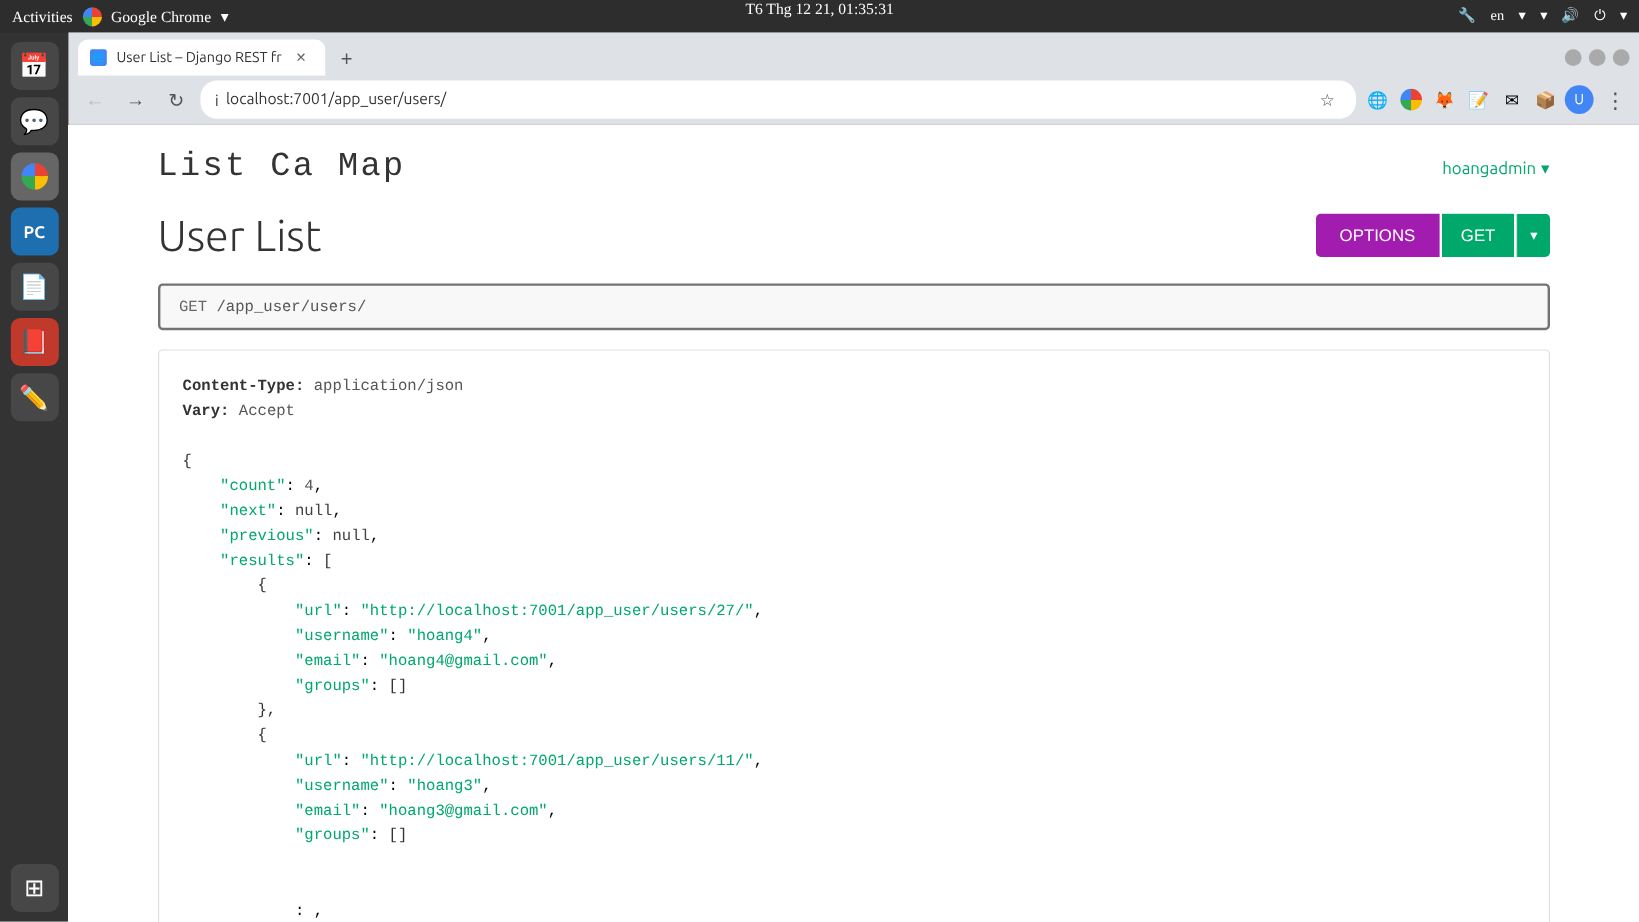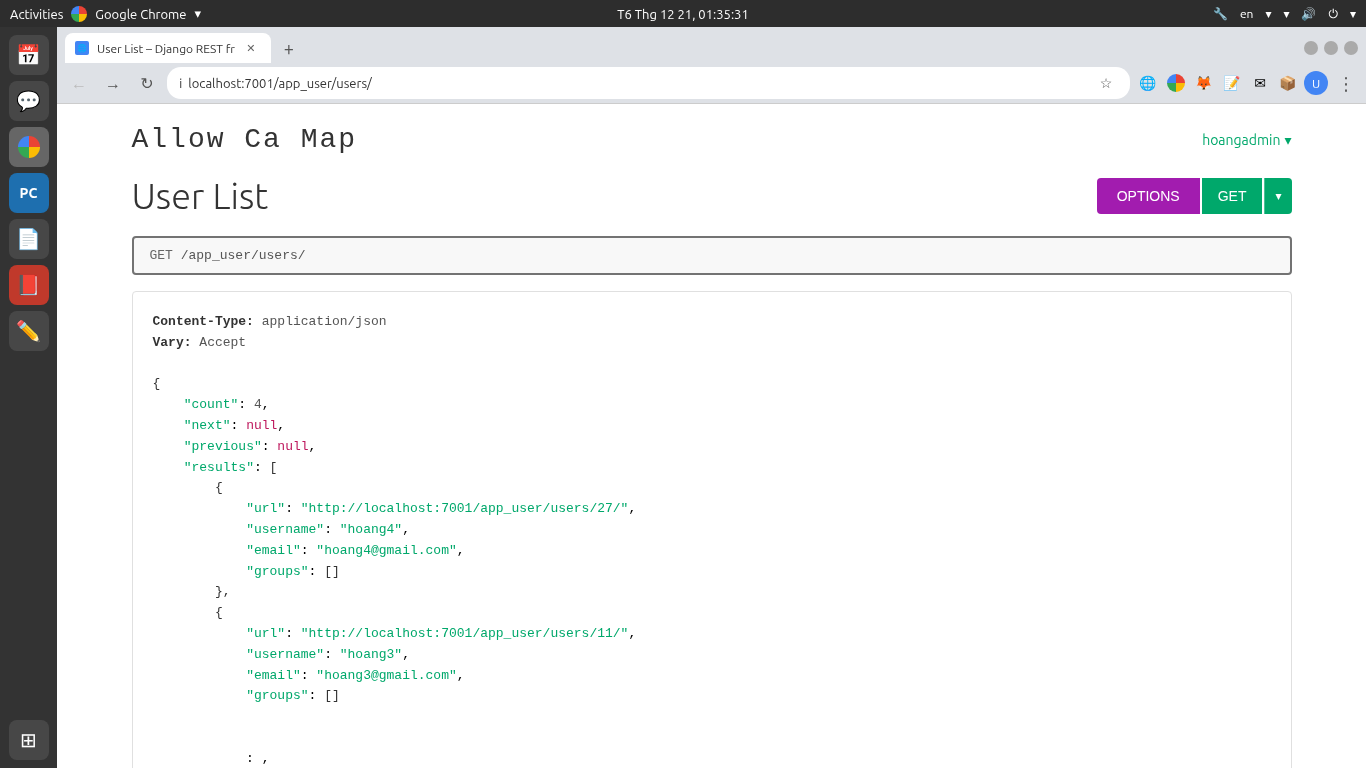--- a/index.html
+++ b/index.html
@@ -3,28 +3,28 @@
   <meta charset="utf-8">
   <style>
     * { margin: 0; padding: 0; box-sizing: border-box; }
     body { font-family: 'Ubuntu', Arial, sans-serif; background: #f5f5f5; font-size: 14px; }
 
     
     .os-topbar {
       height: 27px;
       background: #2d2d2d;
       display: flex;
-      align-items: center;
       justify-content: space-between;
       padding: 0 10px;
       color: #fff;
       font-size: 13px;
       position: fixed;
       top: 0; left: 0; right: 0;
       z-index: 1000;
+      font-family: Liberation Serif, serif;
     }
     .os-topbar-left { display: flex; align-items: center; gap: 8px; }
     .os-topbar-center { position: absolute; left: 50%; transform: translateX(-50%); }
     .os-topbar-right { display: flex; align-items: center; gap: 12px; font-size: 12px; }
     .activities-btn { font-size: 13px; color: #fff; }
     .chrome-icon { width: 16px; height: 16px; border-radius: 50%; background: conic-gradient(#ea4335 0deg 90deg, #fbbc04 90deg 180deg, #34a853 180deg 270deg, #4285f4 270deg 360deg); display: inline-block; }
 
     
     .dock {
       position: fixed;
@@ -239,21 +239,21 @@
     .http-status { color: #333; font-weight: bold; }
     .http-allow-label { color: #333; font-weight: bold; }
     .http-allow-value { color: #d9534f; }
     .http-header-label { color: #333; font-weight: bold; }
     .http-header-value { color: #555; }
 
     .json-brace { color: #333; }
     .json-key { color: #00a86b; }
     .json-string { color: #00a86b; }
     .json-number { color: #555; }
-    .json-null { color: #be185d; font-family: Liberation Mono, monospace; }
+    .json-null { color: #404040; font-family: Liberation Mono, monospace; }
     .json-bracket { color: #333; }
 
     
     .page-content::-webkit-scrollbar { width: 8px; }
     .page-content::-webkit-scrollbar-track { background: #f1f1f1; }
     .page-content::-webkit-scrollbar-thumb { background: #ccc; border-radius: 4px; }
   </style>
 </head>
 <body>
 
@@ -329,21 +329,21 @@
         <div class="ext-icon" style="background:#4285f4;border-radius:50%;color:white;font-size:12px;">U</div>
       </div>
       <div class="menu-btn">⋮</div>
     </div>
   </div>
 
   <div class="page-content">
     <div class="drf-container">
 
       <div class="drf-header">
-        <div class="drf-logo">Allow Ca Map</div>
+        <div class="drf-logo">List Ca Map</div>
         <div class="drf-user">
           <span>hoangadmin</span>
           <span>▾</span>
         </div>
       </div>
 
 
       <div class="page-title-area">
         <h1 class="page-title">User List</h1>
         <div class="btn-group">

